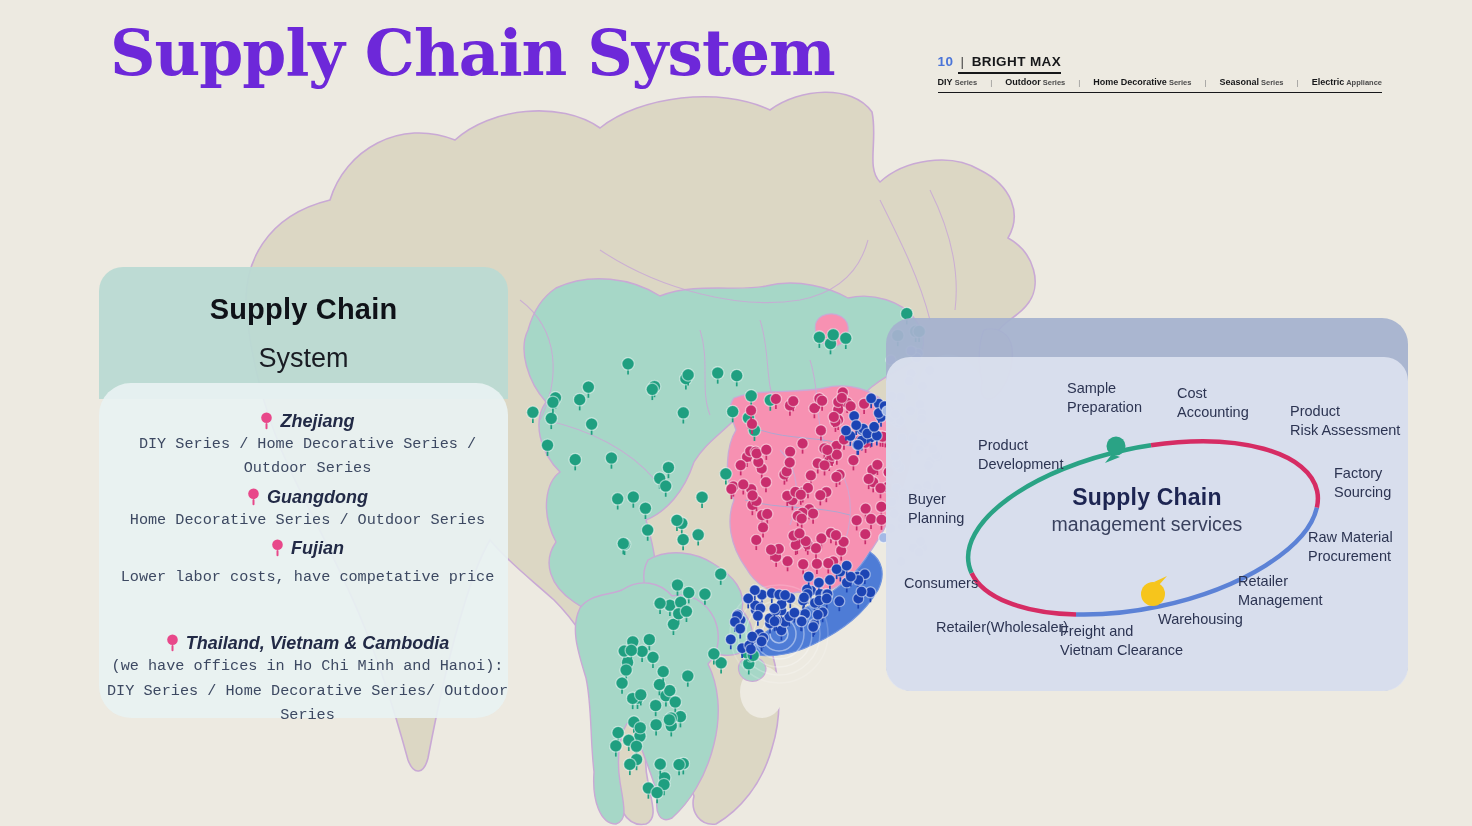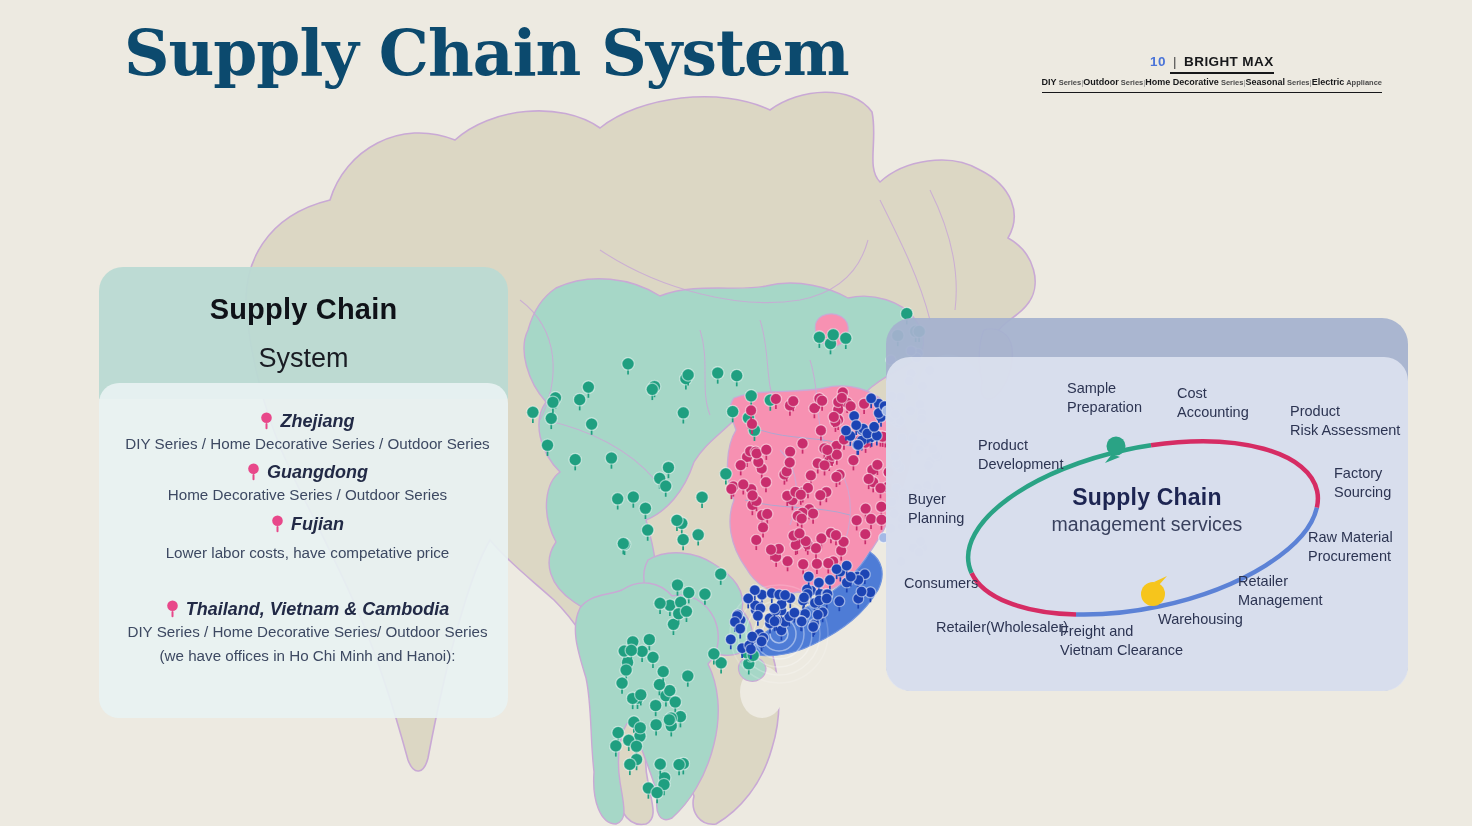--- a/index.html
+++ b/index.html
@@ -6,59 +6,59 @@
   body{
     width:1472px;height:826px;overflow:hidden;position:relative;
     background:#edeae1;
     font-family:"Liberation Sans", sans-serif;
   }
   .slide{position:absolute;inset:0;}
   svg.map{position:absolute;left:0;top:0;}
 
   
   .page-title{
-    position:absolute;left:124px;top:16px;margin:0;
+    position:absolute;left:110px;top:16px;margin:0;
     font-family:"DejaVu Serif", serif;
-    font-size:63px;font-weight:700;color:#0c4a6e;letter-spacing:-1px;
+    font-size:63px;font-weight:700;color:#6d28d9;letter-spacing:-1px;
     white-space:nowrap;
   }
 
   
-  .brand-block{position:absolute;right:90px;top:54px;text-align:center;}
+  .brand-block{position:absolute;right:90px;top:54px;text-align:left;}
   .brand-line{font-size:13.5px;font-weight:bold;letter-spacing:.4px;color:#17181a;white-space:nowrap;}
   .brand-line .pgnum{color:#4a74d8;}
   .brand-rest{border-bottom:2.5px solid #17181a;padding-bottom:3px;}
   .brand-line .divider{font-weight:400;color:#444;padding:0 3px;}
   .series-nav{
-    margin-top:8px;display:flex;justify-content:flex-end;align-items:baseline;gap:0;
+    margin-top:8px;display:flex;justify-content:flex-end;align-items:baseline;gap:13px;
     border-bottom:1.5px solid #17181a;padding-bottom:5px;white-space:nowrap;
   }
   .nav-item{font-size:9px;font-weight:bold;color:#17181a;}
   .nav-item small{font-size:7.5px;font-weight:600;color:#4a4a4a;margin-left:2px;}
   .nav-sep{font-size:8px;color:#8a8a8a;}
 
   
   .left-card{position:absolute;left:99px;top:267px;width:409px;height:451px;}
   .lc-header{
     position:absolute;top:0;left:0;right:0;height:132px;
     background:rgba(186,218,211,0.95);border-radius:24px 24px 0 0;
     text-align:center;padding-top:26px;box-sizing:border-box;
   }
   .lc-title-bold{font-size:29px;font-weight:800;color:#0f1218;letter-spacing:.2px;}
   .lc-title-light{font-size:27px;font-weight:400;color:#191c23;margin-top:17px;}
   .lc-body{
     position:absolute;top:116px;left:0;right:0;bottom:0;
-    background:rgba(232,242,242,0.92);border-radius:20px;
+    background:rgba(232,242,242,0.92);border-radius:32px;
     padding:22px 0 10px 8px;box-sizing:border-box;text-align:center;
   }
   .lc-item{margin-top:6px;}
-  .lc-item.gap{margin-top:34px;}
+  .lc-item.gap{margin-top:44px;}
   .lc-name-row{display:flex;justify-content:center;align-items:center;gap:7px;}
   .lc-name{font-size:18px;font-weight:bold;font-style:italic;color:#222a46;}
-  .lc-desc{font-size:15.2px;color:#3d4962;line-height:1.6;}
+  .lc-desc{font-size:15.2px;color:#3d4962;line-height:1.6;font-family:Liberation Mono, monospace;}
 
   
   .right-card{position:absolute;left:886px;top:318px;width:522px;height:373px;}
   .rc-band{position:absolute;inset:0;background:rgba(165,177,207,0.93);border-radius:26px;}
   .rc-body{
     position:absolute;top:39px;left:0;right:0;bottom:0;
     background:rgba(224,228,241,0.86);border-radius:24px;
   }
   .rc-ellipse{position:absolute;left:0;top:0;}
   .rc-center{position:absolute;left:0;right:0;top:166px;text-align:center;pointer-events:none;}
@@ -910,22 +910,22 @@
           <div class="lc-desc">Lower labor costs, have competative price</div>
         </div>
         <div class="lc-item gap">
           <div class="lc-name-row">
             <svg width="13" height="19" viewBox="0 0 13 19">
               <circle cx="6.5" cy="5.8" r="5.3" fill="#e8488a"></circle>
               <rect x="5.5" y="11" width="2" height="6.2" rx="1" fill="#e8488a"></rect>
             </svg>
             <span class="lc-name">Thailand, Vietnam &amp; Cambodia</span>
           </div>
+          <div class="lc-desc">(we have offices in Ho Chi Minh and Hanoi):</div>
           <div class="lc-desc">DIY Series / Home Decorative Series/ Outdoor Series</div>
-          <div class="lc-desc">(we have offices in Ho Chi Minh and Hanoi):</div>
         </div>
       </div>
   </div>
 
   <div class="right-card">
     <div class="rc-band"></div>
     <div class="rc-body"></div>
     <svg class="rc-ellipse" width="522" height="373" viewBox="0 0 522 373">
       <g transform="rotate(-12 257 210)" fill="none" stroke-linecap="butt">
         <ellipse cx="257" cy="210" rx="178" ry="80" pathLength="100" stroke="#5c82d6" stroke-width="4.5" stroke-dasharray="33 67" stroke-dashoffset="-2"></ellipse>

